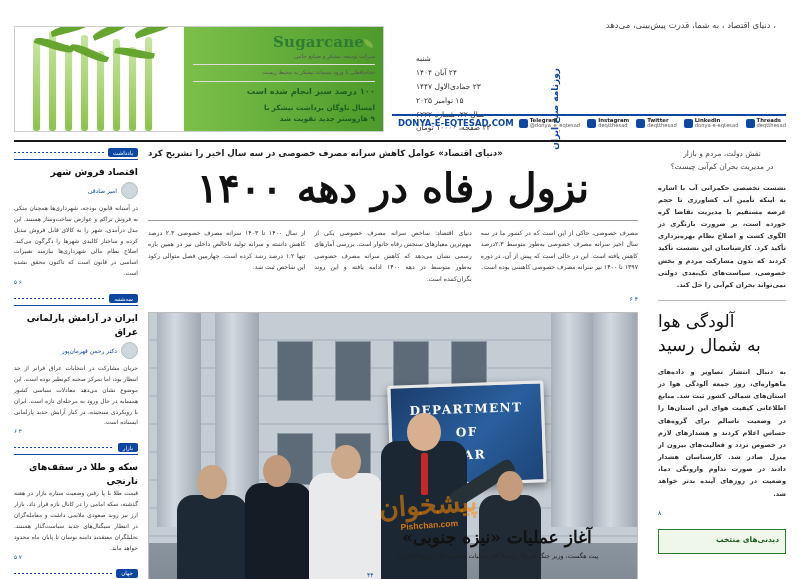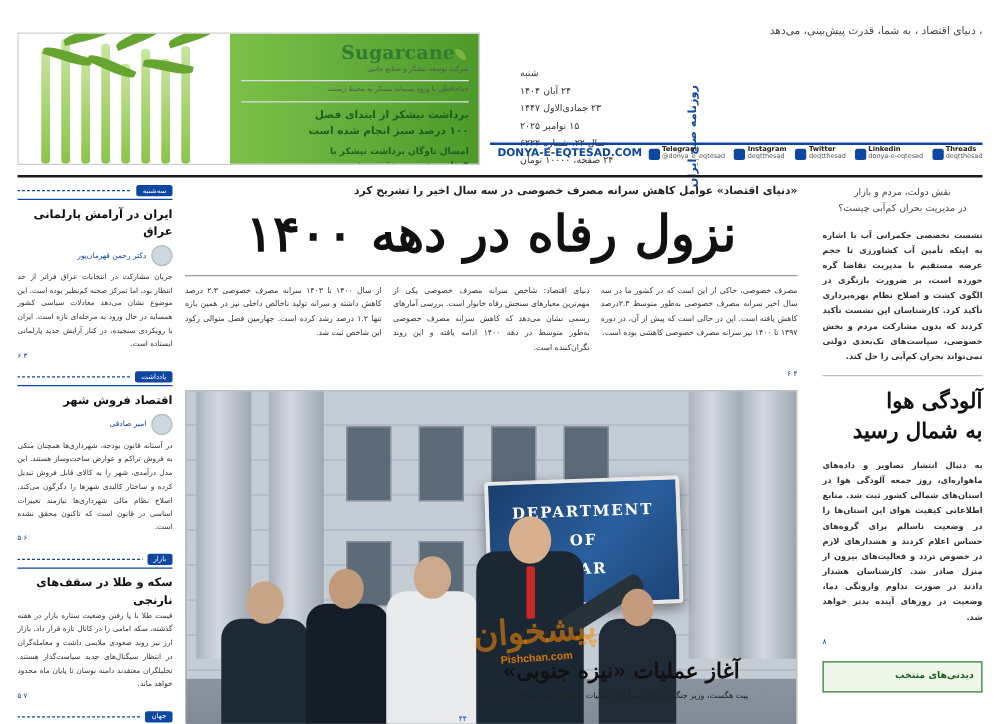--- a/index.html
+++ b/index.html
@@ -31,21 +31,21 @@
 
   
   .masthead{position:absolute;left:392px;top:22px;width:394px;height:112px;}
   .mast-title{
     position:absolute;right:4px;top:8px;
     font-family:"DejaVu Serif","Liberation Serif",serif;
     font-size:54px;font-weight:bold;color:#0d47a1;line-height:1;
     letter-spacing:-1px;direction:rtl;
   }
   .mast-slogan{
-    position:absolute;right:0;top:-2px;font-size:8.5px;color:#444;direction:rtl;
+    position:absolute;right:10px;top:-2px;font-size:8.5px;color:#444;direction:rtl;
   }
   .mast-rotate{
     position:absolute;right:236px;top:46px;
     transform:rotate(-90deg);transform-origin:right top;
     font-size:9px;color:#0d47a1;font-weight:bold;white-space:nowrap;
   }
   .mast-meta{position:absolute;right:250px;top:30px;text-align:left;direction:rtl;font-size:7.5px;color:#333;line-height:1.85;width:120px;}
   .mast-meta .ln{display:block;}
   .mast-rule{position:absolute;left:0;right:0;top:92px;height:2px;background:#0d47a1;}
   .mast-site{position:absolute;left:6px;top:96px;font-size:8.5px;color:#0d47a1;font-weight:bold;}
@@ -62,31 +62,31 @@
   .col-right{position:absolute;right:14px;top:148px;width:128px;}
   .kicker{font-size:7.5px;color:#444;text-align:center;line-height:1.7;direction:rtl;}
   .bigtitle{
     font-family:"DejaVu Serif","Liberation Serif",serif;
     font-size:23px;font-weight:bold;color:#111;text-align:center;line-height:1.35;direction:rtl;margin-top:6px;
   }
   .bodytext{font-size:6.6px;color:#333;line-height:1.85;text-align:justify;direction:rtl;margin-top:8px;font-weight:bold;}
   .divider{height:1px;background:#bbb;margin:9px 0;}
   .headline-2{
     font-family:"DejaVu Serif","Liberation Serif",serif;
-    font-size:17px;font-weight:bold;color:#111;text-align:right;line-height:1.4;direction:rtl;
+    font-size:17px;font-weight:normal;color:#111;text-align:left;line-height:1.4;direction:rtl;
   }
   .pagemark{display:inline-block;font-size:6px;color:#0d47a1;}
 
   
   .greenbox{margin-top:10px;border:1px solid #2e7d32;background:#eef7ea;padding:5px 6px;box-sizing:border-box;}
   .greenbox .gb-title{font-size:7.5px;color:#1b5e20;font-weight:bold;text-align:right;direction:rtl;margin-bottom:4px;}
 
   
   .col-center{position:absolute;left:148px;top:148px;width:490px;}
-  .lead-kicker{font-size:8.6px;color:#222;text-align:right;direction:rtl;font-weight:bold;}
+  .lead-kicker{font-size:8.6px;color:#222;text-align:left;direction:rtl;font-weight:bold;}
   .lead-title{
     font-family:"DejaVu Serif","Liberation Serif",serif;
     font-size:40px;font-weight:bold;color:#111;text-align:center;direction:rtl;
     line-height:1.22;margin:6px 0 4px;
   }
   .lead-cols{display:flex;direction:rtl;gap:9px;margin-top:6px;}
   .lead-col{flex:1;font-size:6.2px;line-height:1.85;color:#333;text-align:justify;direction:rtl;}
   .lead-rule{height:1px;background:#9a9a9a;margin:7px 0 0;}
 
   
@@ -167,21 +167,20 @@
       <div class="caneleaf" style="left:120px;top:4px;transform:rotate(-18deg);"></div>
     </div>
     <div class="ad-left">
       <div class="ad-logo">
         <span class="leaf"></span><span>Sugarcane</span>
       </div>
       <div class="ad-sub">شرکت توسعه نیشکر و صنایع جانبی</div>
       <div class="ad-rule"></div>
       <div class="ad-sub">خداحافظی با ورود پسماند نیشکر به محیط زیست</div>
       <div class="ad-rule"></div>
-      <div class="ad-line big">برداشت نیشکر از ابتدای فصل</div>
       <div class="ad-line big">۱۰۰ درصد سبز انجام شده است</div>
       <div class="ad-line" style="margin-top:4px">امسال ناوگان برداشت نیشکر با</div>
       <div class="ad-line">۹ هاروستر جدید تقویت شد</div>
     </div>
   </div>
 
   <div class="masthead">
     <div class="mast-slogan">، دنیای اقتصاد ، به شما، قدرت پیش‌بینی، می‌دهد</div>
     <div class="mast-rotate">روزنامه صبح ایران</div>
     <div class="mast-meta">
@@ -294,48 +293,48 @@
         <div class="pc-sub">پیت هگست، وزیر جنگ آمریکا، رسماً آغاز عملیات نظامی علیه ونزوئلا خبر داد</div>
         <div style="text-align:left"><span class="pagemark">۴۴</span></div>
       </div>
     </div>
   </div>
 
   <div class="col-left">
 
     <div class="sec">
       <div class="sec-bar">
+        <span class="tag">یادداشت</span>
+        <span class="dots"></span>
+      </div>
+      <div class="sec-title">اقتصاد فروش شهر</div>
+      <div class="sec-author">
+        <span class="av"></span>
+        <span class="nm">امیر صادقی</span>
+      </div>
+      <div class="sec-body">در آستانه قانون بودجه، شهرداری‌ها همچنان متکی به فروش تراکم و عوارض ساخت‌وساز هستند. این مدل درآمدی، شهر را به کالای قابل فروش تبدیل کرده و ساختار کالبدی شهرها را دگرگون می‌کند. اصلاح نظام مالی شهرداری‌ها نیازمند تغییرات اساسی در قانون است که تاکنون محقق نشده است.</div>
+      <div class="more">۶ ۵</div>
+    </div>
+
+    <div class="sec">
+      <div class="sec-bar">
         <span class="tag">سه‌شنبه</span>
         <span class="dots"></span>
       </div>
       <div class="sec-title">ایران در آرامش پارلمانی عراق</div>
       <div class="sec-author">
         <span class="av"></span>
         <span class="nm">دکتر رحمن قهرمان‌پور</span>
       </div>
       <div class="sec-body">جریان مشارکت در انتخابات عراق فراتر از حد انتظار بود، اما تمرکز صحنه کم‌نظیر بوده است. این موضوع نشان می‌دهد معادلات سیاسی کشور همسایه در حال ورود به مرحله‌ای تازه است. ایران با رویکردی سنجیده، در کنار آرایش جدید پارلمانی ایستاده است.</div>
       <div class="more">۳ ۶</div>
     </div>
 
     <div class="sec">
       <div class="sec-bar">
-        <span class="tag">یادداشت</span>
-        <span class="dots"></span>
-      </div>
-      <div class="sec-title">اقتصاد فروش شهر</div>
-      <div class="sec-author">
-        <span class="av"></span>
-        <span class="nm">امیر صادقی</span>
-      </div>
-      <div class="sec-body">در آستانه قانون بودجه، شهرداری‌ها همچنان متکی به فروش تراکم و عوارض ساخت‌وساز هستند. این مدل درآمدی، شهر را به کالای قابل فروش تبدیل کرده و ساختار کالبدی شهرها را دگرگون می‌کند. اصلاح نظام مالی شهرداری‌ها نیازمند تغییرات اساسی در قانون است که تاکنون محقق نشده است.</div>
-      <div class="more">۶ ۵</div>
-    </div>
-
-    <div class="sec">
-      <div class="sec-bar">
         <span class="tag">بازار</span>
         <span class="dots"></span>
       </div>
       <div class="sec-title">سکه و طلا در سقف‌های نارنجی</div>
       <div class="sec-body">قیمت طلا با پا رفتن وضعیت ستاره بازار در هفته گذشته، سکه امامی را در کانال تازه قرار داد. بازار ارز نیز روند صعودی ملایمی داشت و معامله‌گران در انتظار سیگنال‌های جدید سیاست‌گذار هستند. تحلیلگران معتقدند دامنه نوسان تا پایان ماه محدود خواهد ماند.</div>
       <div class="more">۷ ۵</div>
     </div>
 
     <div class="sec">
       <div class="sec-bar">

